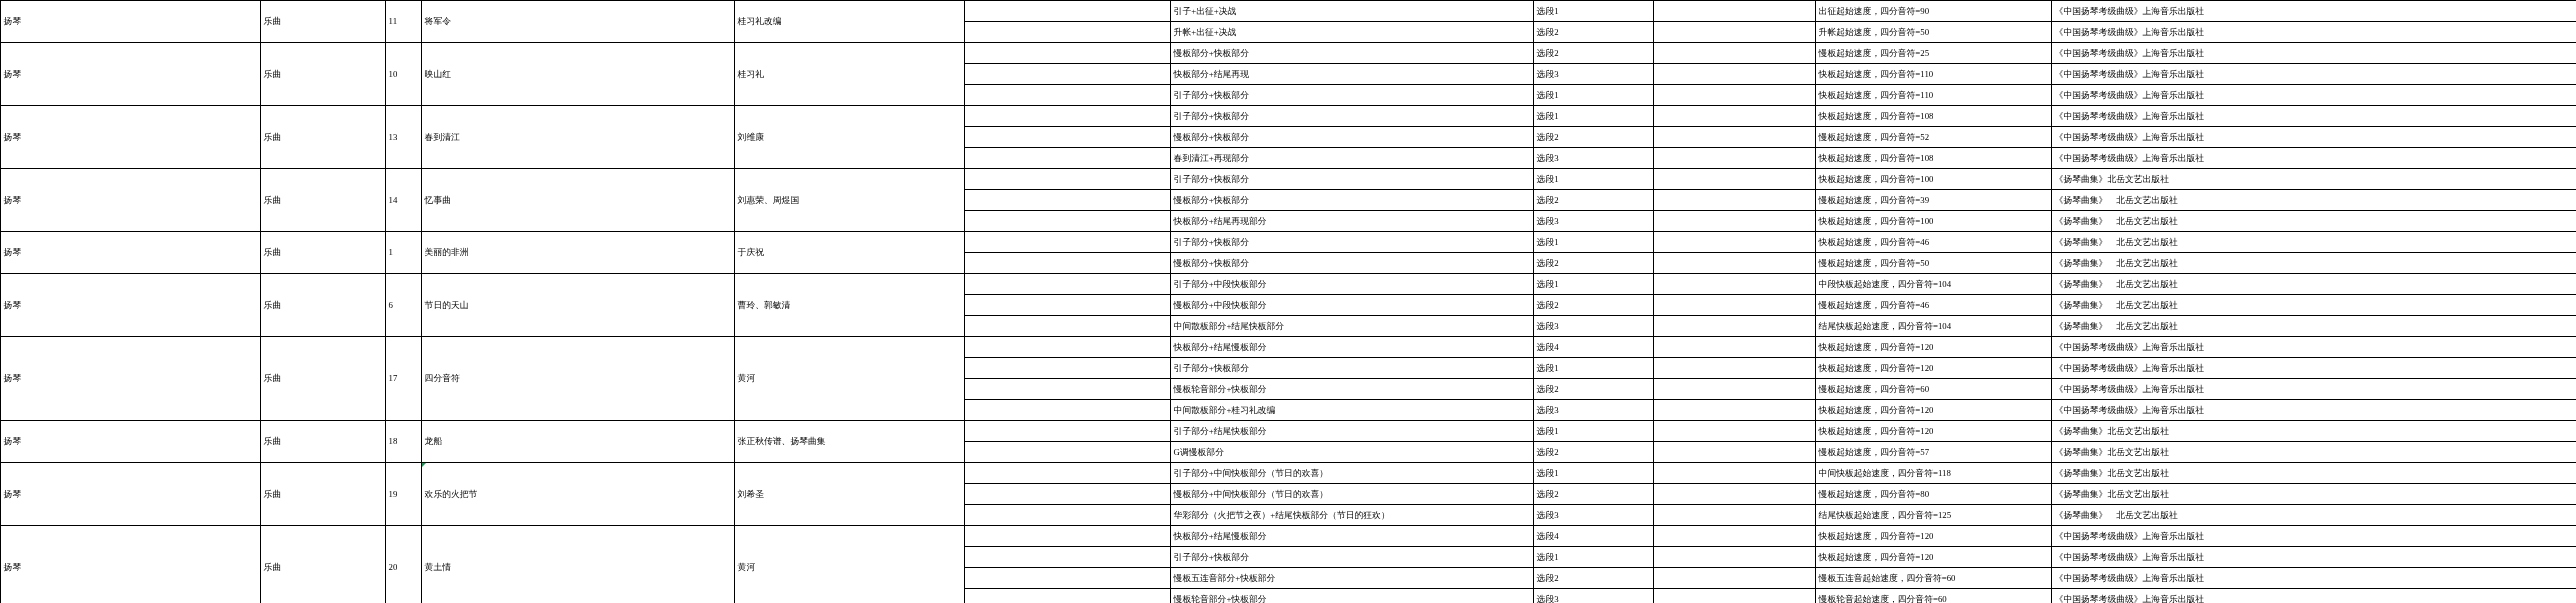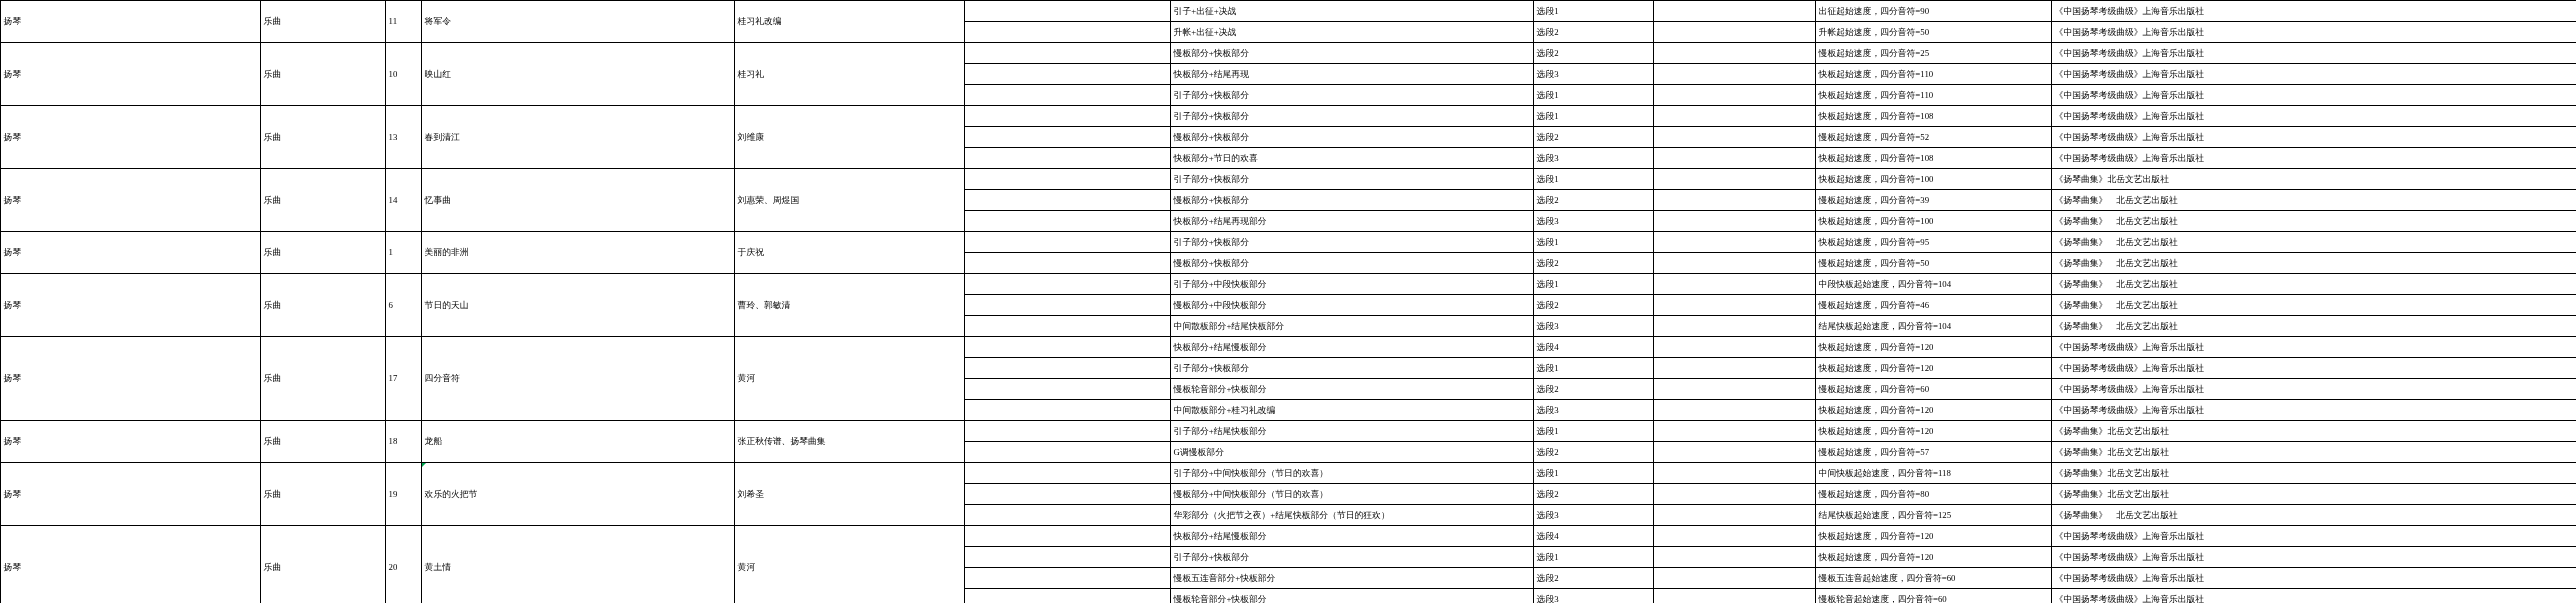--- a/index.html
+++ b/index.html
@@ -136,21 +136,21 @@
       <tr class="sheet-row">
         <td></td>
         <td>慢板部分+快板部分</td>
         <td>选段2</td>
         <td></td>
         <td>慢板起始速度，四分音符=52</td>
         <td>《中国扬琴考级曲级》上海音乐出版社</td>
       </tr>
       <tr class="sheet-row">
         <td></td>
-        <td>快板部分+节日的欢喜</td>
+        <td>春到清江+再现部分</td>
         <td>选段3</td>
         <td></td>
         <td>快板起始速度，四分音符=108</td>
         <td>《中国扬琴考级曲级》上海音乐出版社</td>
       </tr>
       <tr class="sheet-row">
         <td rowspan="3">扬琴</td>
         <td rowspan="3">乐曲</td>
         <td rowspan="3">14</td>
         <td rowspan="3" class="title-cell">忆事曲</td>
@@ -181,21 +181,21 @@
       <tr class="sheet-row">
         <td rowspan="2">扬琴</td>
         <td rowspan="2">乐曲</td>
         <td rowspan="2">1</td>
         <td rowspan="2" class="title-cell">美丽的非洲</td>
         <td rowspan="2">于庆祝</td>
         <td></td>
         <td>引子部分+快板部分</td>
         <td>选段1</td>
         <td></td>
-        <td>快板起始速度，四分音符=95</td>
+        <td>快板起始速度，四分音符=46</td>
         <td>《扬琴曲集》　北岳文艺出版社</td>
       </tr>
       <tr class="sheet-row">
         <td></td>
         <td>慢板部分+快板部分</td>
         <td>选段2</td>
         <td></td>
         <td>慢板起始速度，四分音符=50</td>
         <td>《扬琴曲集》　北岳文艺出版社</td>
       </tr>

